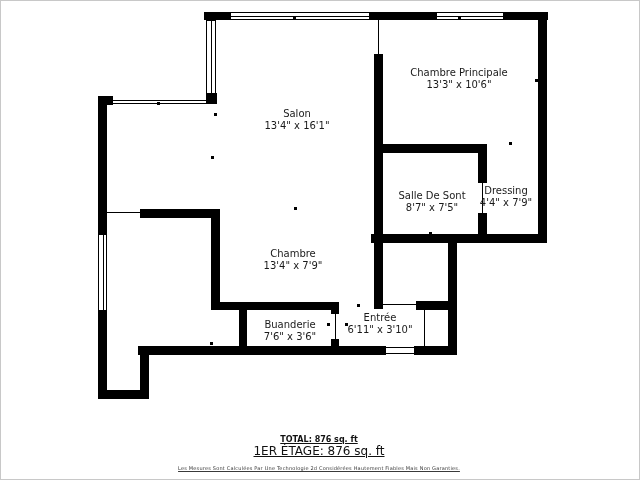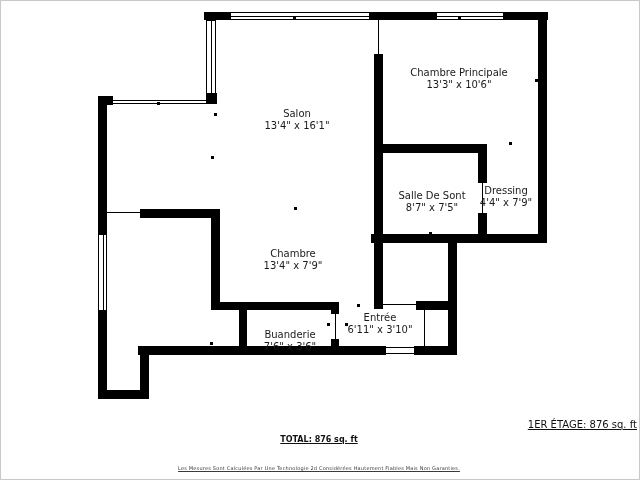--- a/index.html
+++ b/index.html
@@ -18,21 +18,21 @@
   .thinline{position:absolute;background:#000;z-index:3;}
   .tick{position:absolute;width:3px;height:3px;background:#000;z-index:4;}
   .room-label{
     position:absolute;z-index:5;transform:translate(-50%,-50%);
     text-align:center;color:#1a1a1a;font-size:10px;line-height:12px;white-space:nowrap;
   }
   .room-label .rname{display:block;}
   .room-label .rdims{display:block;}
   .summary{position:absolute;left:0;width:636px;text-align:center;color:#111;z-index:5;text-decoration:underline;}
   #sum-total{top:434px;font-size:8px;font-weight:bold;}
-  #sum-floor{top:418px;font-size:10px;text-align:right;}
+  #sum-floor{top:443px;font-size:12px;}
   #sum-walls{top:451px;font-size:7.5px;}
   #sum-disclaimer{top:464px;font-size:5px;color:#3a3a3a;letter-spacing:.2px;}
 </style>
 </head>
 <body>
 
 <div id="canvas">
   <div id="plan">
       <div class="wall" style="left: 203px; top: 11px; width: 344px; height: 8px;"></div>
       <div class="wall" style="left: 97px; top: 95px; width: 9px; height: 303px;"></div>
@@ -114,21 +114,21 @@
         <span class="rdims">8'7" x 7'5"</span>
       </div>
       <div class="room-label" style="left: 498px; top: 196px; margin-left: 7px;">
         <span class="rname">Dressing</span>
         <span class="rdims">4'4" x 7'9"</span>
       </div>
       <div class="room-label" style="left: 292px; top: 259px;">
         <span class="rname">Chambre</span>
         <span class="rdims">13'4" x 7'9"</span>
       </div>
-      <div class="room-label" style="left: 289px; top: 330px; margin-top: 10px;">
+      <div class="room-label" style="left: 289px; top: 330px;">
         <span class="rname">Buanderie</span>
         <span class="rdims">7'6" x 3'6"</span>
       </div>
       <div class="room-label" style="left: 379px; top: 323px;">
         <span class="rname">Entrée</span>
         <span class="rdims">6'11" x 3'10"</span>
       </div>
     </div>
 
   <div class="summary" id="sum-total">TOTAL: 876 sq. ft</div>

